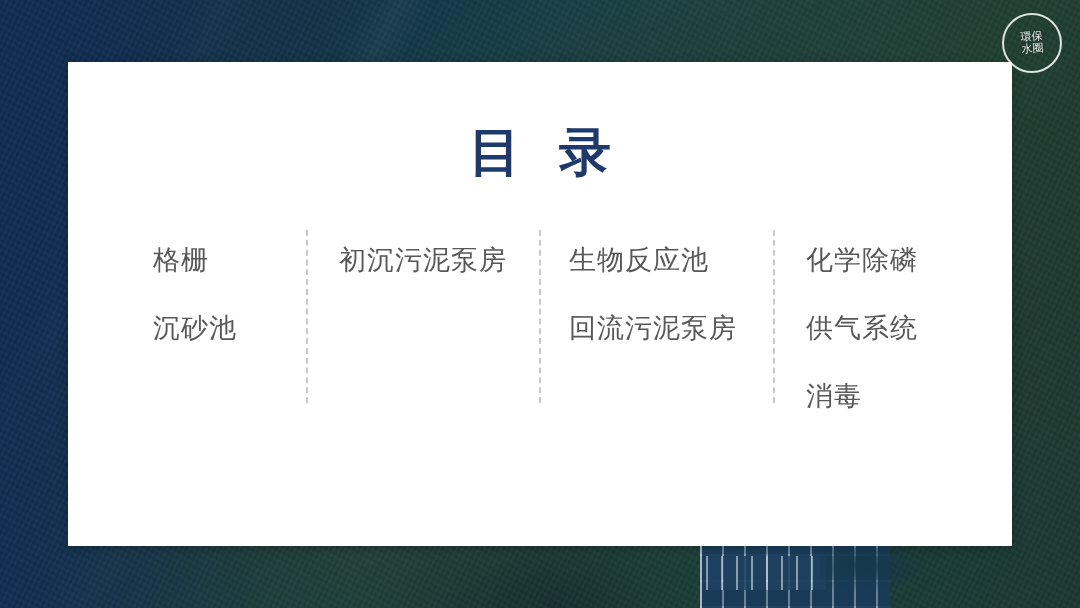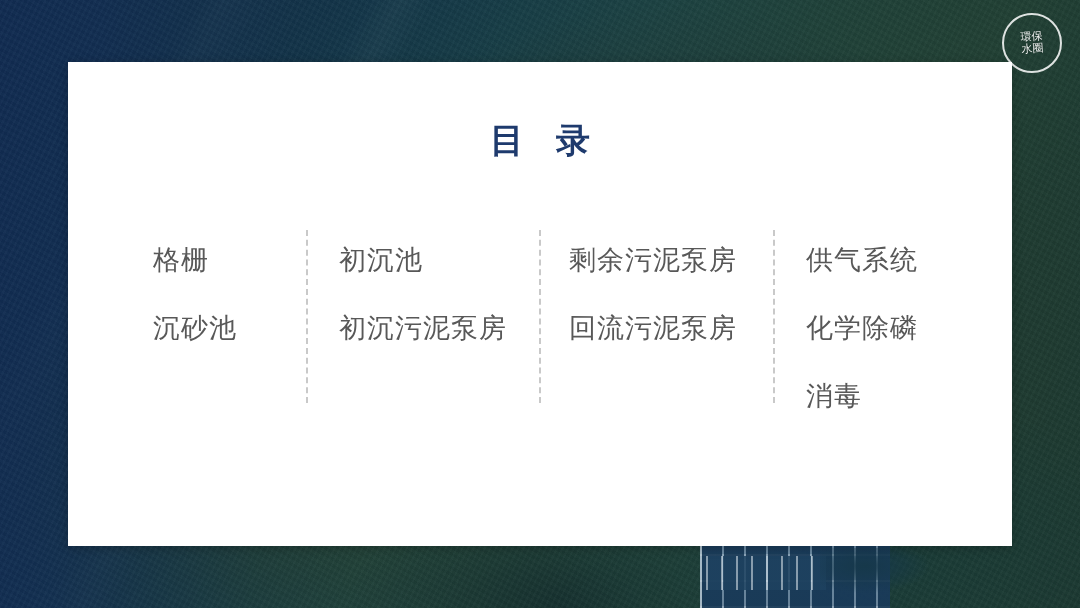--- a/index.html
+++ b/index.html
@@ -141,21 +141,21 @@
     box-shadow: 0 2px 10px rgba(0,0,0,0.22);
   }
 
   .title {
     position: absolute;
     left: 0;
     right: 0;
     top: 56px;
     text-align: center;
     color: #1e3a6d;
-    font-size: 34px;
+    font-size: 52px;
     font-weight: bold;
     letter-spacing: 10px;
     text-indent: 10px;
     font-family: "DejaVu Sans", "Liberation Sans", sans-serif;
   }
 
   .columns {
     position: absolute;
     left: 0;
     top: 164px;
@@ -212,32 +212,31 @@
 
     <div class="columns">
 
       <div class="col col-0">
         <div class="item">格栅</div>
         <div class="item">沉砂池</div>
       </div>
 
       <div class="col col-1">
         <span class="divider"></span>
-        <div class="item">初沉池</div>
         <div class="item">初沉污泥泵房</div>
       </div>
 
       <div class="col col-2">
         <span class="divider"></span>
-        <div class="item">剩余污泥泵房</div>
+        <div class="item">生物反应池</div>
         <div class="item">回流污泥泵房</div>
       </div>
 
       <div class="col col-3">
         <span class="divider"></span>
+        <div class="item">化学除磷</div>
         <div class="item">供气系统</div>
-        <div class="item">化学除磷</div>
         <div class="item">消毒</div>
       </div>
 
     </div>
   </div>
 </div>
 
 </body></html>

